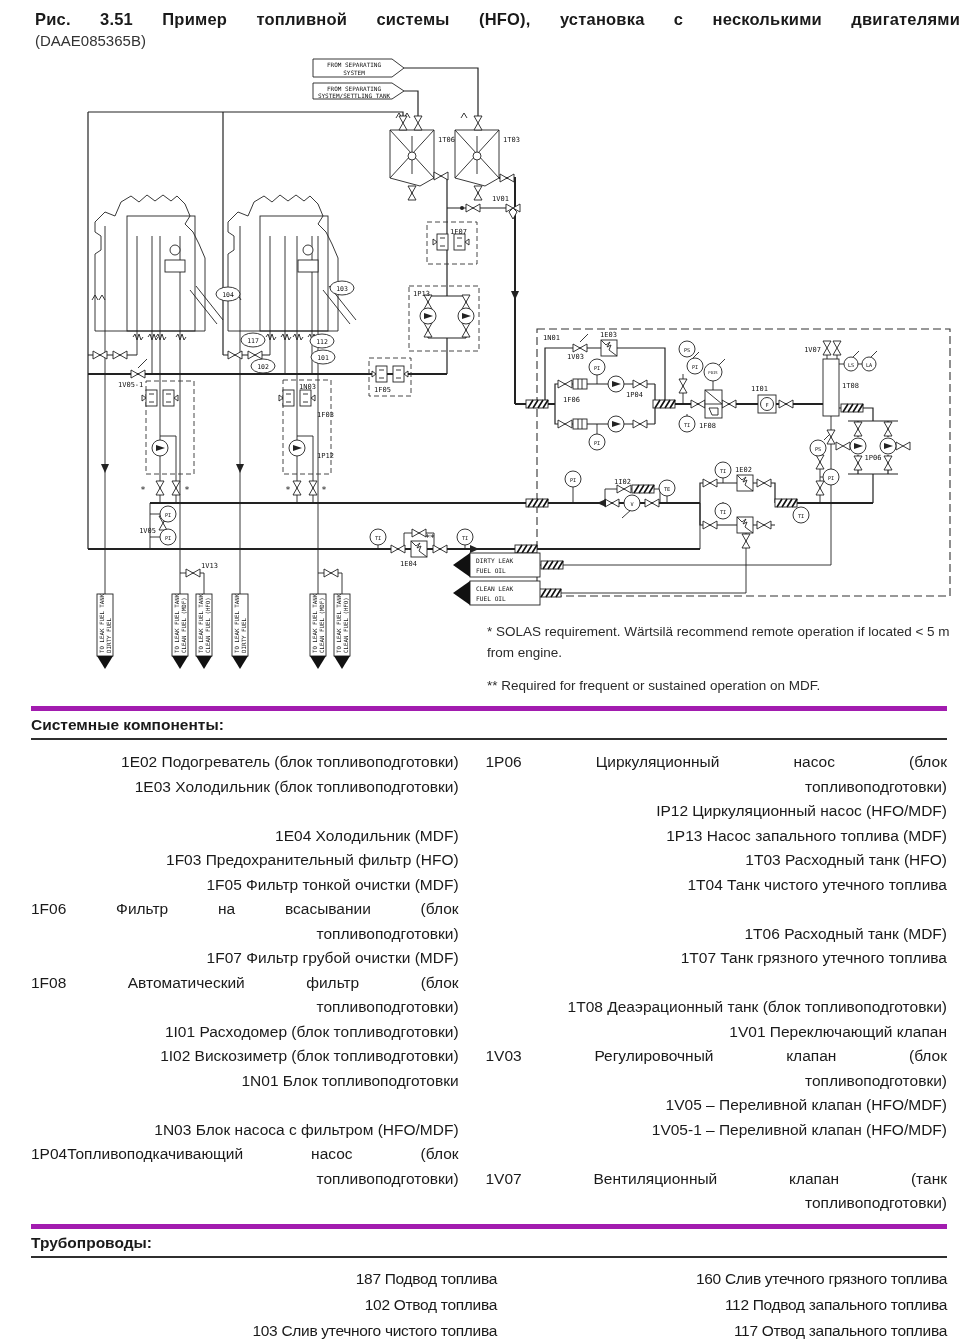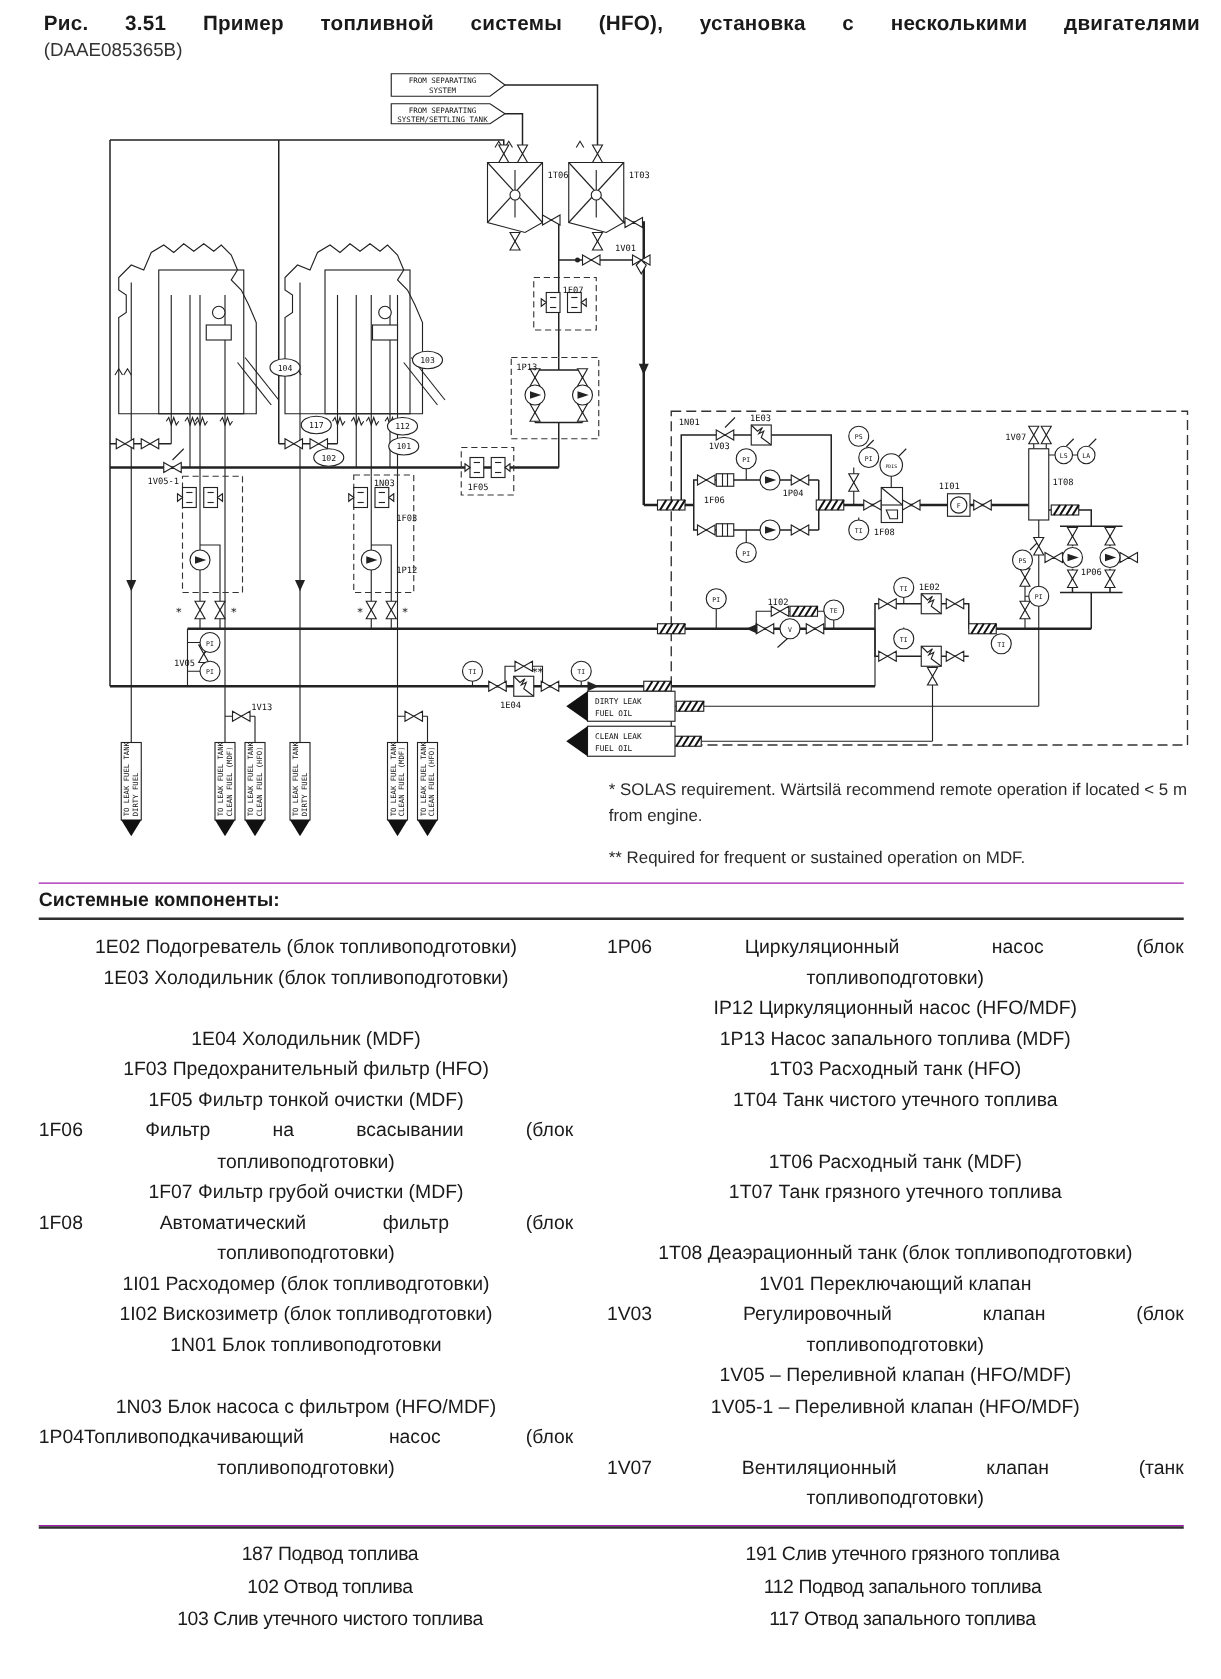--- a/index.html
+++ b/index.html
@@ -4,31 +4,31 @@
 <style>
   html,body{margin:0;padding:0;background:#fff;}
   body{width:977px;min-height:1343px;font-family:"Liberation Sans",sans-serif;color:#1a1a1a;}
   .title{margin:10px 17px 0 35px;font-size:16.5px;font-weight:bold;text-align:justify;text-align-last:justify;letter-spacing:.2px;}
   .title-code{margin:3px 17px 0 35px;font-size:15px;color:#333;}
   .diagram-wrap{position:relative;width:774px;height:655px;margin-top:2px;text-decoration:underline;}
   .diagram-wrap svg{position:absolute;left:0;top:0;}
   .note{position:absolute;left:487px;width:482px;font-size:13.5px;line-height:1.58;color:#2b2b2b;}
   .note1{top:570px;}
   .note2{top:624px;}
-  .sect{margin:0 30px 0 31px;border-top:1px solid #a21caf;}
+  .sect{margin:0 30px 0 31px;border-top:5px solid #a21caf;}
   .sect-head{font-size:15.5px;font-weight:bold;padding:5px 0 4px 0;}
   .sect-rule{border-top:2px solid #2f2f2f;}
   .cols{display:flex;padding-top:10px;}
   .col-l{width:429px;}
   .col-gap{width:27px;}
   .col-r{width:463px;}
   .li{font-size:15.5px;line-height:24.5px;}
   .li.spacer{height:24.5px;}
   .jline{text-align:justify;text-align-last:justify;}
-  .lline{text-align:center;}
+  .lline{text-align:right;}
   .pipes-cols{display:flex;padding-top:8px;padding-bottom:6px;}
   .pipes-cols .li{line-height:26px;letter-spacing:-0.3px;}
   .pcol-l{width:466px;}
   .pcol-r{flex:1;}
   
   .pipe{stroke:#222;stroke-width:2;fill:none;}
   .pipe2{stroke:#222;stroke-width:1.2;fill:none;}
   .thin{stroke:#222;stroke-width:.9;fill:none;}
   .dash{stroke:#333;stroke-width:.9;fill:none;stroke-dasharray:5 3;}
   .bound{stroke:#333;stroke-width:1.1;fill:none;stroke-dasharray:8 4;}
@@ -585,36 +585,37 @@
         <div class="li spacer"></div>
         <div class="li">
           <div class="jline">1V07 Вентиляционный клапан (танк</div>
           <div class="lline">топливоподготовки)</div>
         </div>
       </div>
   </div>
 </div>
 
 <div class="sect" style="margin-top:8px;">
+  <div class="sect-head">Трубопроводы:</div>
   <div class="sect-rule"></div>
   <div class="pipes-cols">
     <div class="pcol-l">
         <div class="li">
           <div class="lline">187 Подвод топлива</div>
         </div>
         <div class="li">
           <div class="lline">102 Отвод топлива</div>
         </div>
         <div class="li">
           <div class="lline">103 Слив утечного чистого топлива</div>
         </div>
       </div>
     <div class="pcol-r">
         <div class="li">
-          <div class="lline">191 Слив утечного грязного топлива</div>
+          <div class="lline">160 Слив утечного грязного топлива</div>
         </div>
         <div class="li">
           <div class="lline">112 Подвод запального топлива</div>
         </div>
         <div class="li">
           <div class="lline">117 Отвод запального топлива</div>
         </div>
       </div>
   </div>
 </div>

